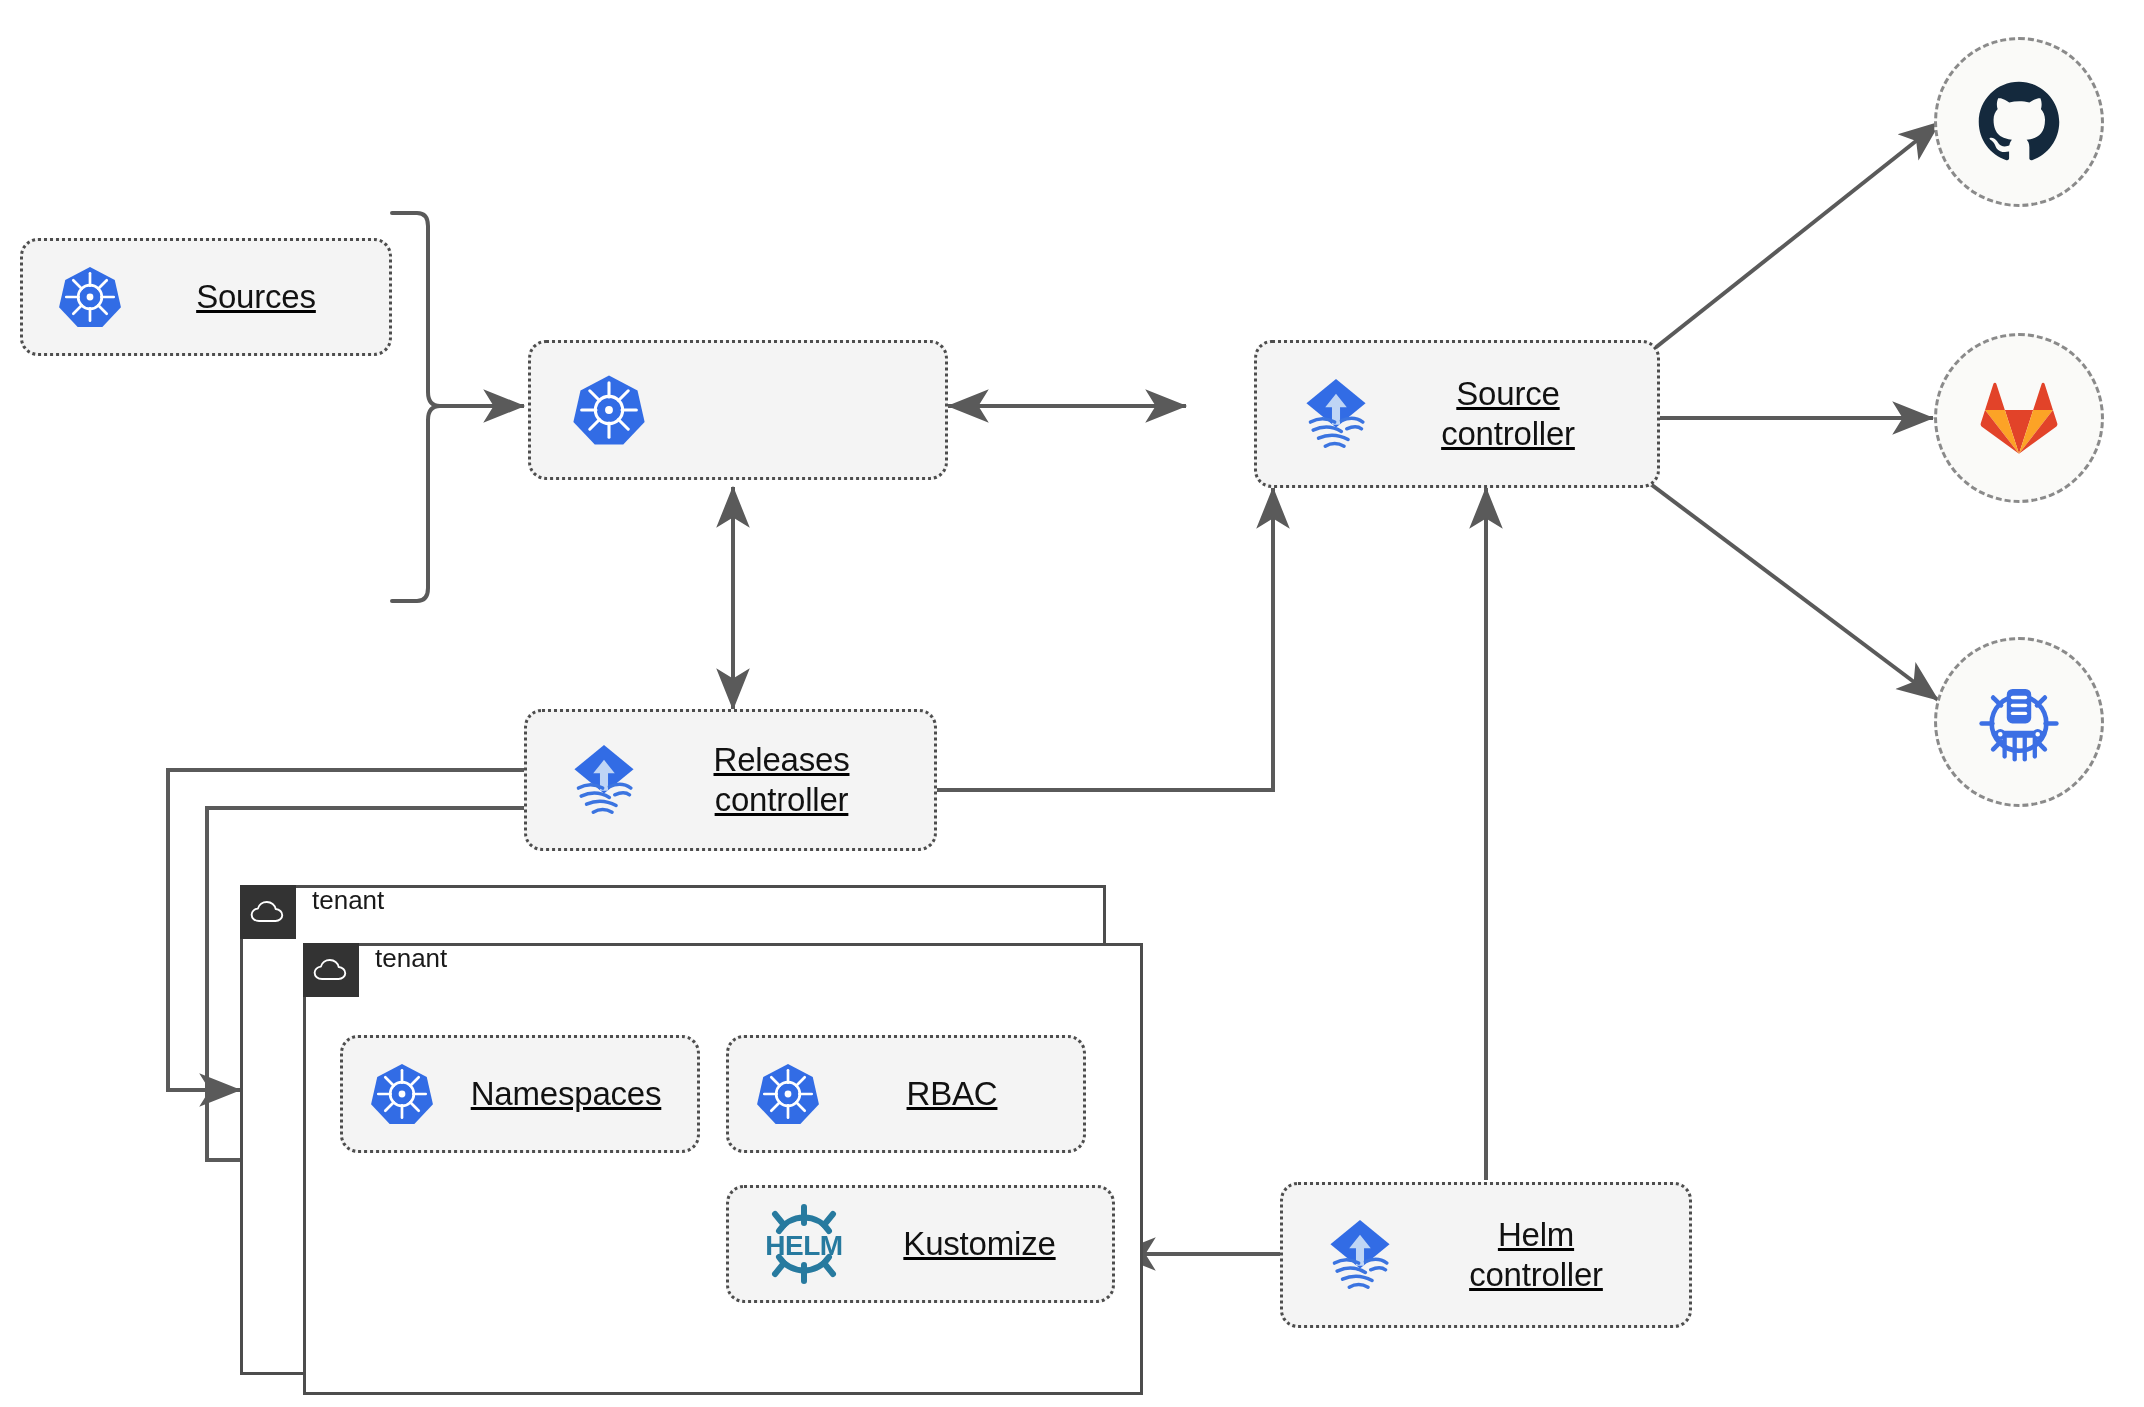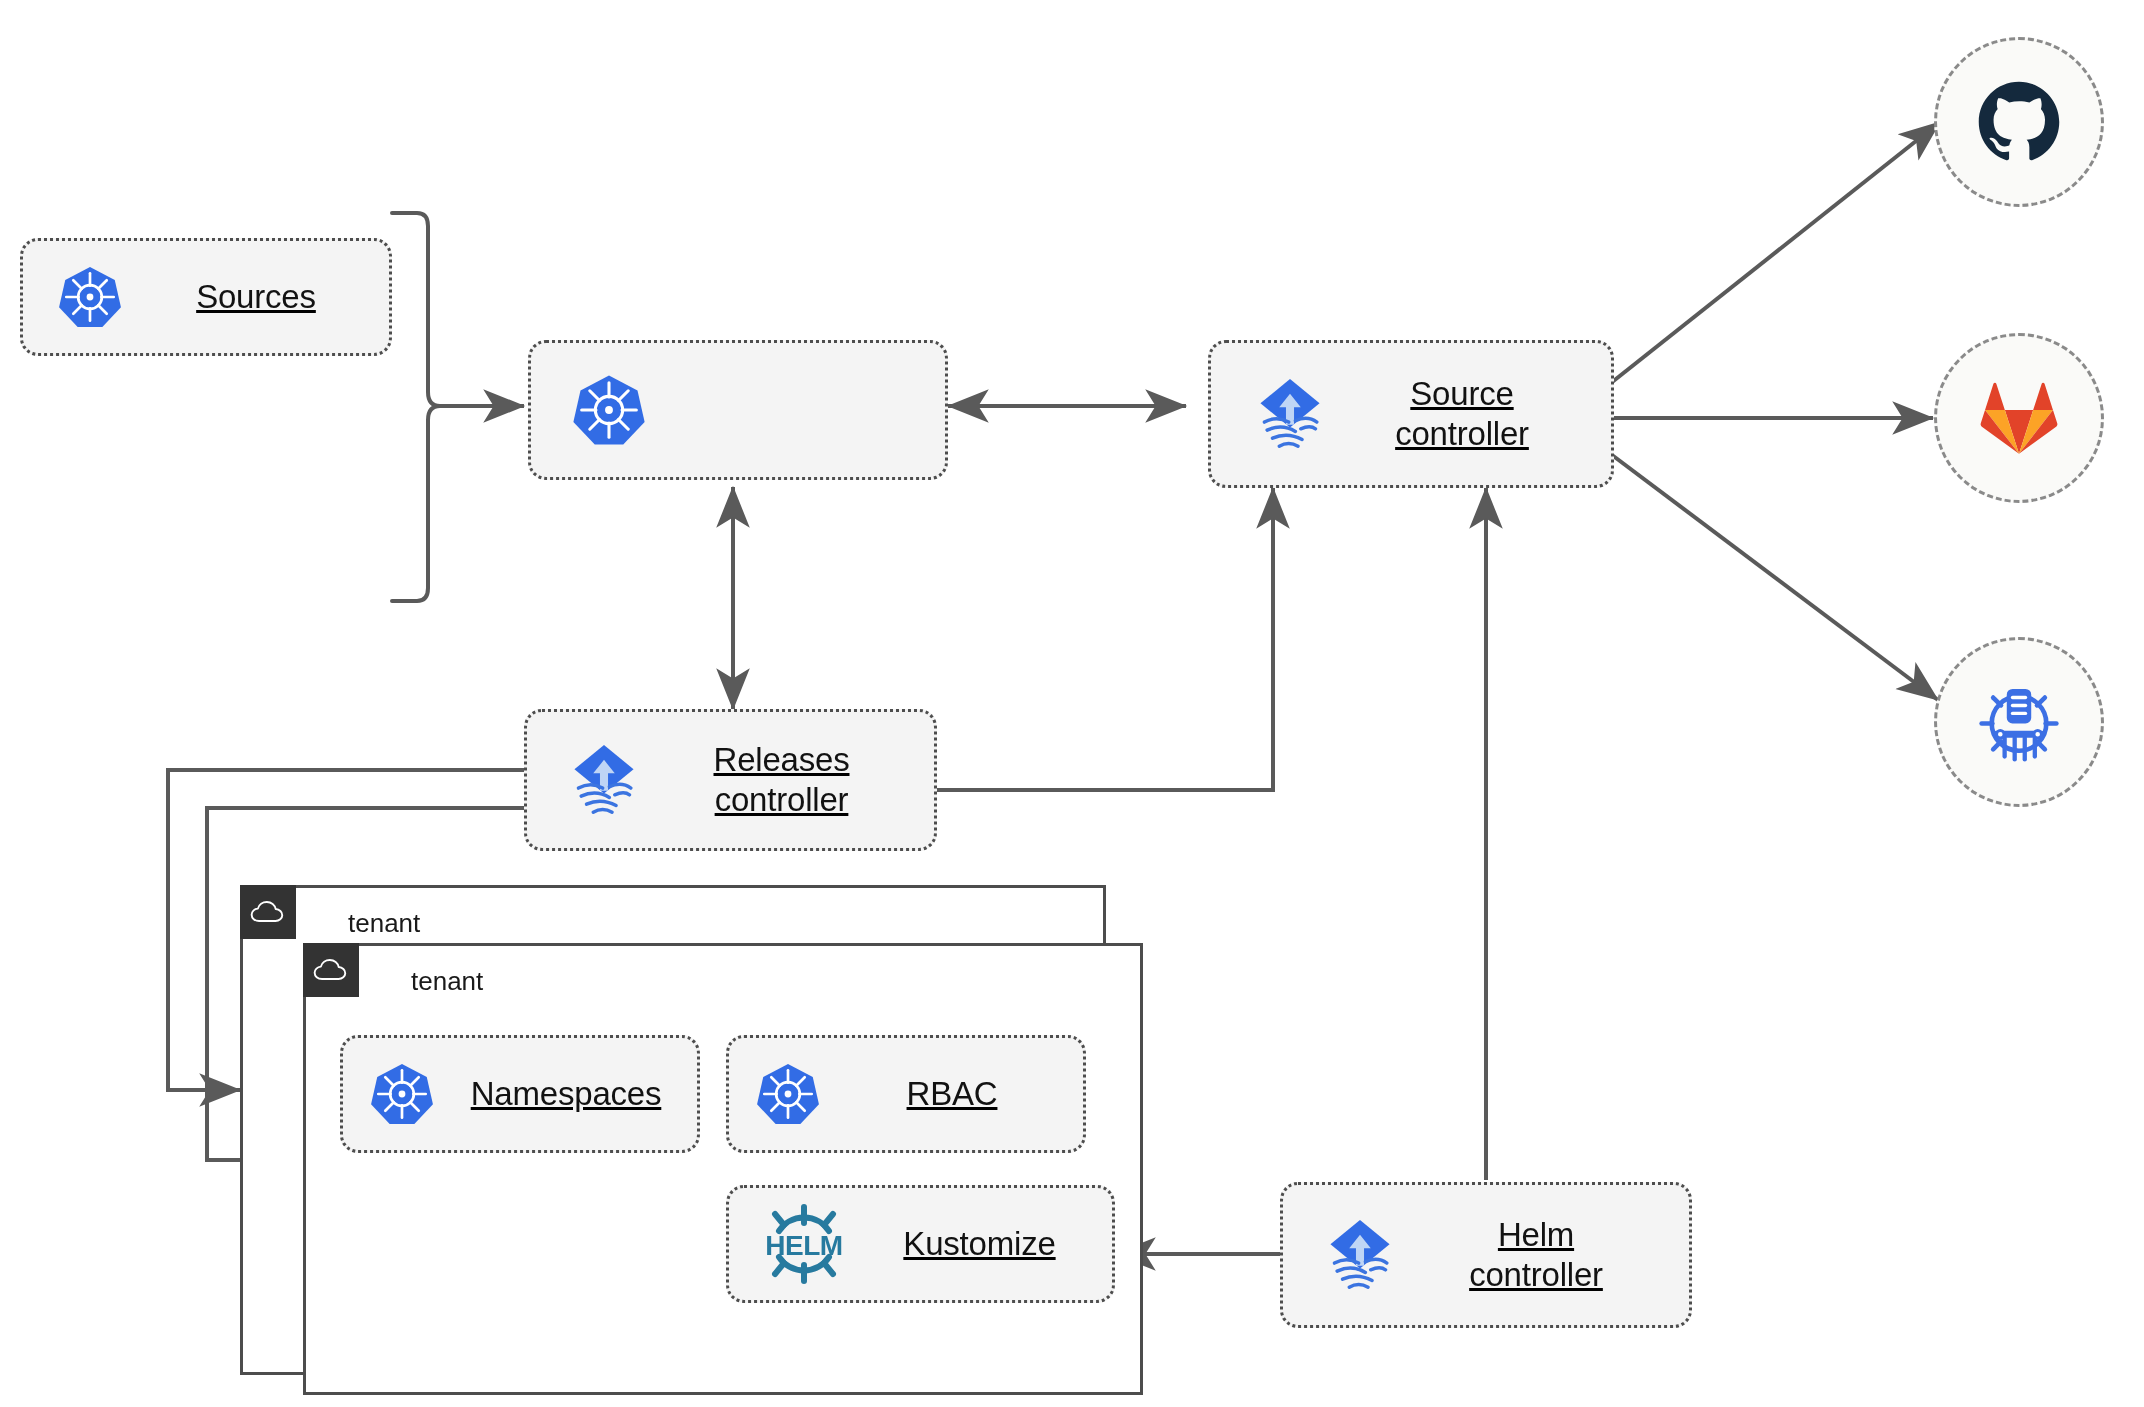--- a/index.html
+++ b/index.html
@@ -61,22 +61,21 @@
     box-sizing: border-box;
     background: #ffffff;
     border: 3px solid #4d4d4d;
   }
   .tenant-head {
     position: absolute;
     left: -3px;
     top: -3px;
     height: 54px;
     display: flex;
-    align-items: flex-end;
-    gap: 36px;
+    align-items: flex-start;
   }
   .tenant-tab {
     width: 56px;
     height: 54px;
     background: #333333;
     display: flex;
     align-items: center;
     justify-content: center;
   }
   .tenant-name {
@@ -187,21 +186,21 @@
           <line x1="15.8" y1="15.8" x2="24" y2="24"></line>
           <line x1="40" y1="40" x2="48.2" y2="48.2"></line>
           <line x1="48.2" y1="15.8" x2="40" y2="24"></line>
           <line x1="24" y1="40" x2="15.8" y2="48.2"></line>
         </g>
         <circle cx="32" cy="32" r="3.3" fill="#ffffff"></circle>
       </svg>
     </span>
   </div>
 
-  <div class="node" style="left:1208px; top:340px; width:406px; height:148px;">
+  <div class="node" style="left:1254px; top:340px; width:406px; height:148px;">
     <span class="ico flux-wrap" style="margin-left:36px;">
       <svg viewBox="0 0 64 64" width="86" height="86" aria-hidden="true">
         <polygon points="32,6 54,24 32,42 10,24" fill="#326CE5"></polygon>
         <path d="M32 17 L40 27 L35 27 L35 40 L29 40 L29 27 L24 27 Z" fill="#BFD5F5"></path>
         <g stroke="#3B74E0" stroke-width="2.6" stroke-linecap="round" fill="none">
           <path d="M13 38 Q22 33 31 38"></path>
           <path d="M36 37 Q45 33 52 38"></path>
           <path d="M15 44 Q26 39 36 45"></path>
           <path d="M40 43 Q47 40 51 43"></path>
           <path d="M19 50 Q30 45 41 51"></path>

